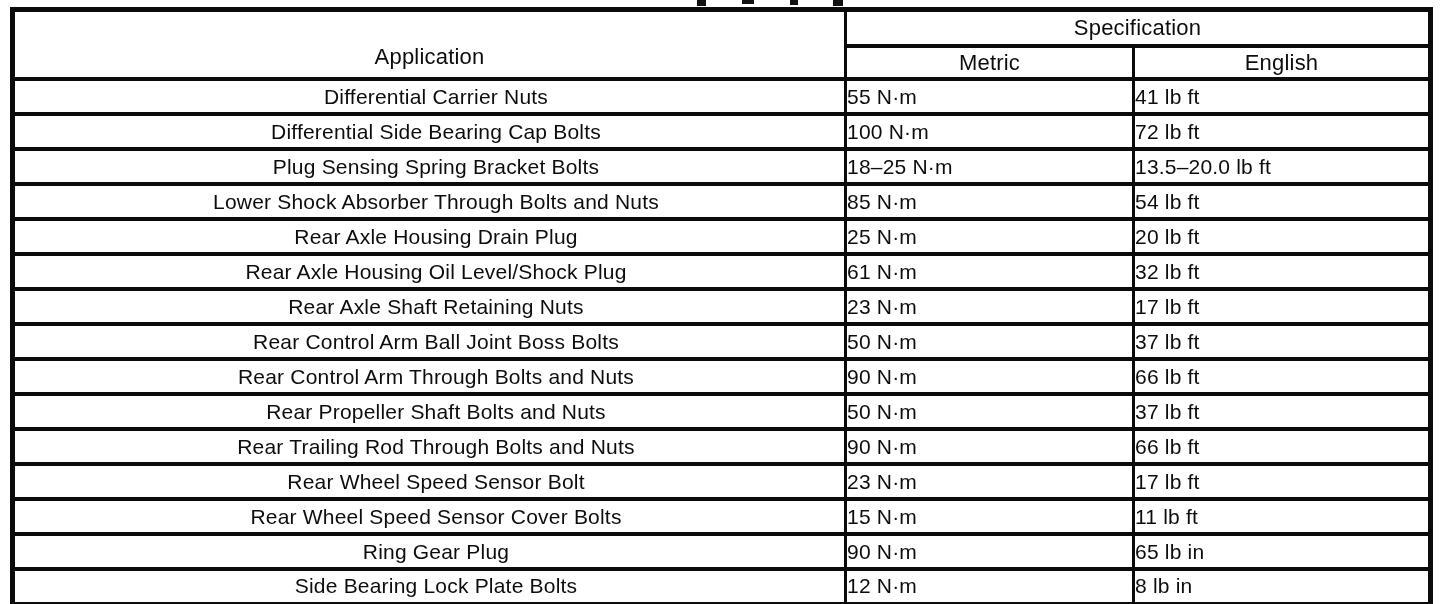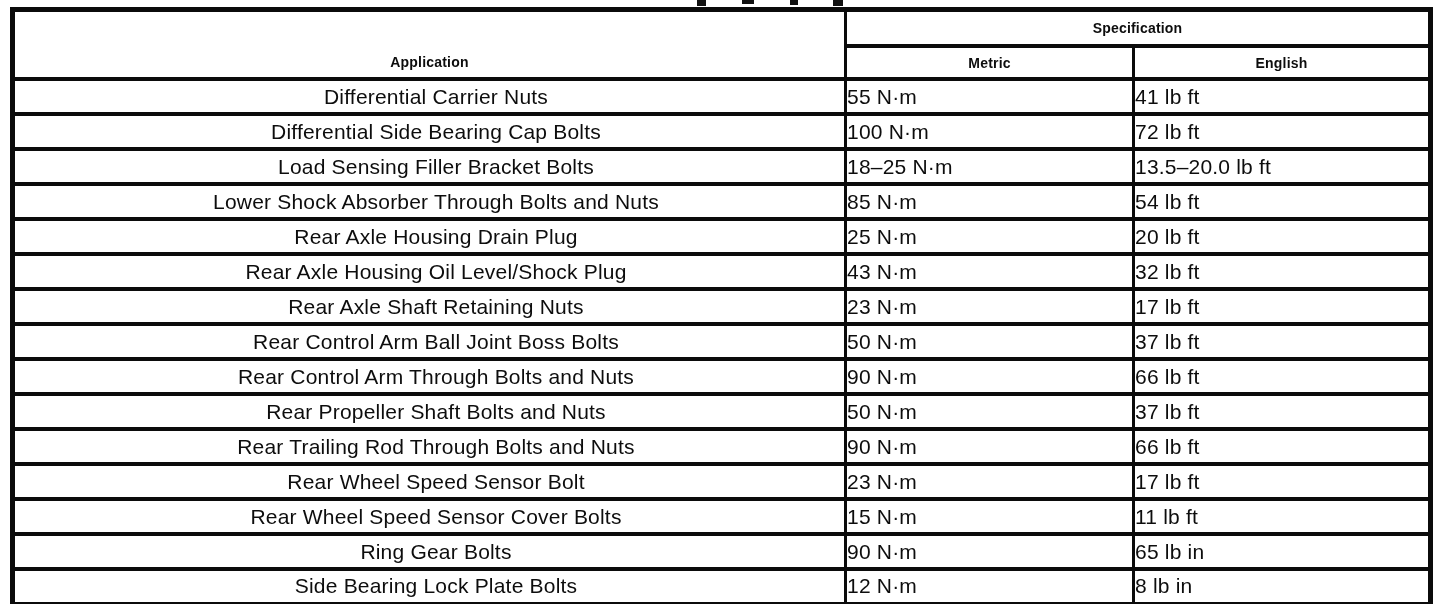--- a/index.html
+++ b/index.html
@@ -45,22 +45,22 @@
     border-top: 4px solid #0b0b0b;
     border-bottom: 4px solid #0b0b0b;
     border-left: 3px solid #0b0b0b;
     border-right: 3px solid #0b0b0b;
     padding: 0;
     color: #0d0d0d;
     overflow: hidden;
     white-space: nowrap;
   }
   .spec-table thead th {
-    font-weight: 700;
-    font-size: 14px;
+    font-weight: 400;
+    font-size: 22px;
     text-align: center;
     letter-spacing: 0.2px;
   }
   th.spec-head { height: 32px; }
   tr.subhead th { height: 29px; }
   th.app-head {
     vertical-align: bottom;
     padding-bottom: 7px;
   }
   .spec-table tbody tr { height: 35px; }
@@ -113,40 +113,40 @@
     <td class="val-cell">41 lb ft</td>
   </tr>
 
   <tr>
     <td class="app-cell">Differential Side Bearing Cap Bolts</td>
     <td class="val-cell">100 N·m</td>
     <td class="val-cell">72 lb ft</td>
   </tr>
 
   <tr>
-    <td class="app-cell">Load Sensing Filler Bracket Bolts</td>
+    <td class="app-cell">Plug Sensing Spring Bracket Bolts</td>
     <td class="val-cell">18–25 N·m</td>
     <td class="val-cell">13.5–20.0 lb ft</td>
   </tr>
 
   <tr>
     <td class="app-cell">Lower Shock Absorber Through Bolts and Nuts</td>
     <td class="val-cell">85 N·m</td>
     <td class="val-cell">54 lb ft</td>
   </tr>
 
   <tr>
     <td class="app-cell">Rear Axle Housing Drain Plug</td>
     <td class="val-cell">25 N·m</td>
     <td class="val-cell">20 lb ft</td>
   </tr>
 
   <tr>
     <td class="app-cell">Rear Axle Housing Oil Level/Shock Plug</td>
-    <td class="val-cell">43 N·m</td>
+    <td class="val-cell">61 N·m</td>
     <td class="val-cell">32 lb ft</td>
   </tr>
 
   <tr>
     <td class="app-cell">Rear Axle Shaft Retaining Nuts</td>
     <td class="val-cell">23 N·m</td>
     <td class="val-cell">17 lb ft</td>
   </tr>
 
   <tr>
@@ -179,21 +179,21 @@
     <td class="val-cell">17 lb ft</td>
   </tr>
 
   <tr>
     <td class="app-cell">Rear Wheel Speed Sensor Cover Bolts</td>
     <td class="val-cell">15 N·m</td>
     <td class="val-cell">11 lb ft</td>
   </tr>
 
   <tr>
-    <td class="app-cell">Ring Gear Bolts</td>
+    <td class="app-cell">Ring Gear Plug</td>
     <td class="val-cell">90 N·m</td>
     <td class="val-cell">65 lb in</td>
   </tr>
 
   <tr>
     <td class="app-cell">Side Bearing Lock Plate Bolts</td>
     <td class="val-cell">12 N·m</td>
     <td class="val-cell">8 lb in</td>
   </tr>
 </tbody>

